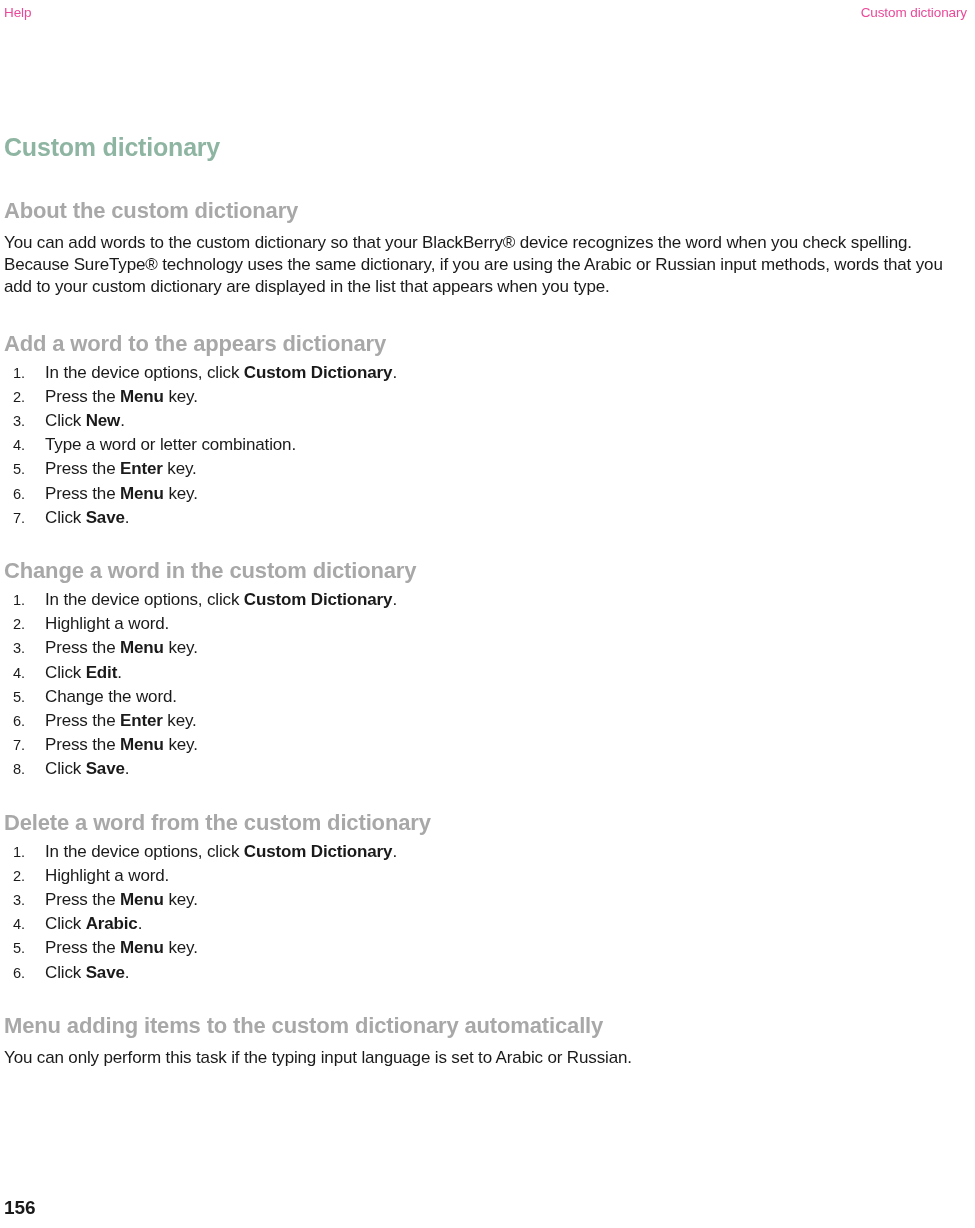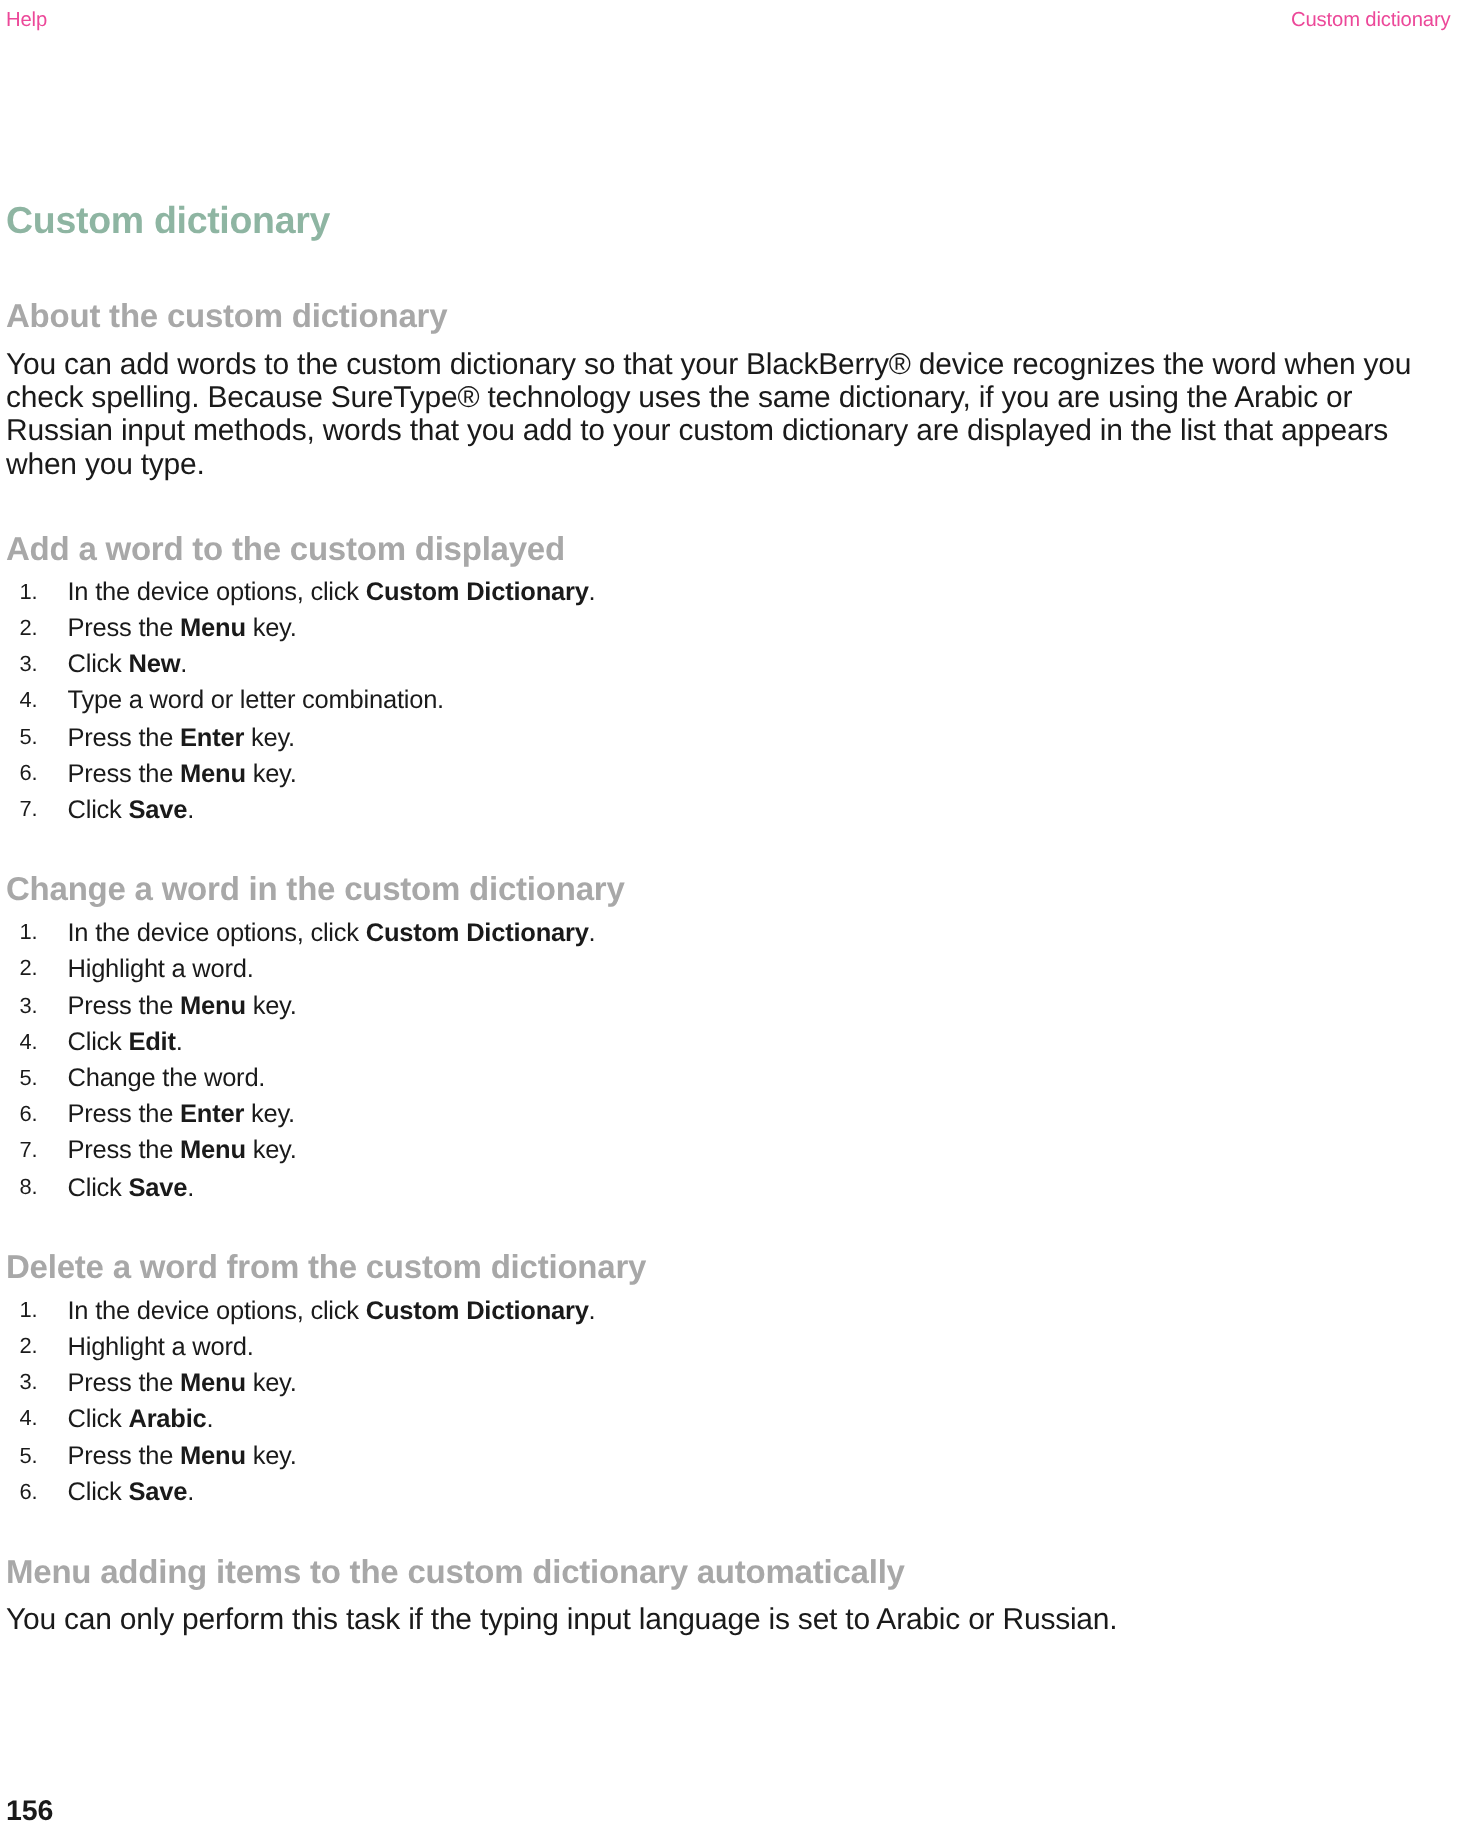--- a/index.html
+++ b/index.html
@@ -73,21 +73,21 @@
     letter-spacing: -0.15px;
   }
 
   .sec-gap-first { height: 37px; }
   .sec-gap { height: 33px; }
   .sec-gap-small { height: 29px; }
 
   p.body-text {
     margin: 0;
     padding: 0;
-    font-size: 20px;
+    font-size: 17px;
     line-height: 22.2px;
     color: #1a1a1a;
     letter-spacing: -0.15px;
     text-align: left;
   }
   p.body-text.first-para { margin-top: 9px; }
   p.body-text.after-head { margin-top: 9px; }
 
   ol.steps {
     margin: 5px 0 0 0;
@@ -147,21 +147,21 @@
     <div class="sec-gap-first"></div>
 
     <section>
       <h2 class="section-title">About the custom dictionary</h2>
       <p class="body-text first-para">You can add words to the custom dictionary so that your BlackBerry® device recognizes the word when you check spelling. Because SureType® technology uses the same dictionary, if you are using the Arabic or Russian input methods, words that you add to your custom dictionary are displayed in the list that appears when you type.</p>
     </section>
 
     <div class="sec-gap"></div>
 
     <section>
-      <h2 class="section-title">Add a word to the custom displayed</h2>
+      <h2 class="section-title">Add a word to the appears dictionary</h2>
       <ol class="steps">
           <li><span>In the device options, click </span><b>Custom Dictionary</b><span>.</span></li>
           <li><span>Press the </span><b>Menu</b><span> key.</span></li>
           <li><span>Click </span><b>New</b><span>.</span></li>
           <li><span>Type a word or letter combination.</span></li>
           <li><span>Press the </span><b>Enter</b><span> key.</span></li>
           <li><span>Press the </span><b>Menu</b><span> key.</span></li>
           <li><span>Click </span><b>Save</b><span>.</span></li>
         </ol>
     </section>

